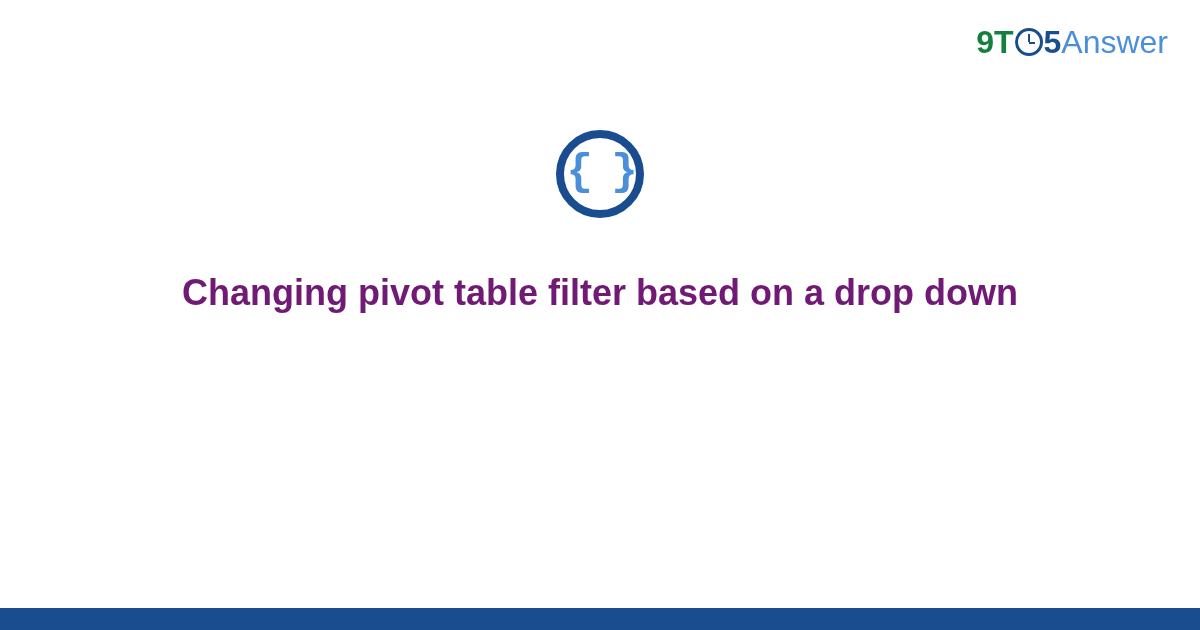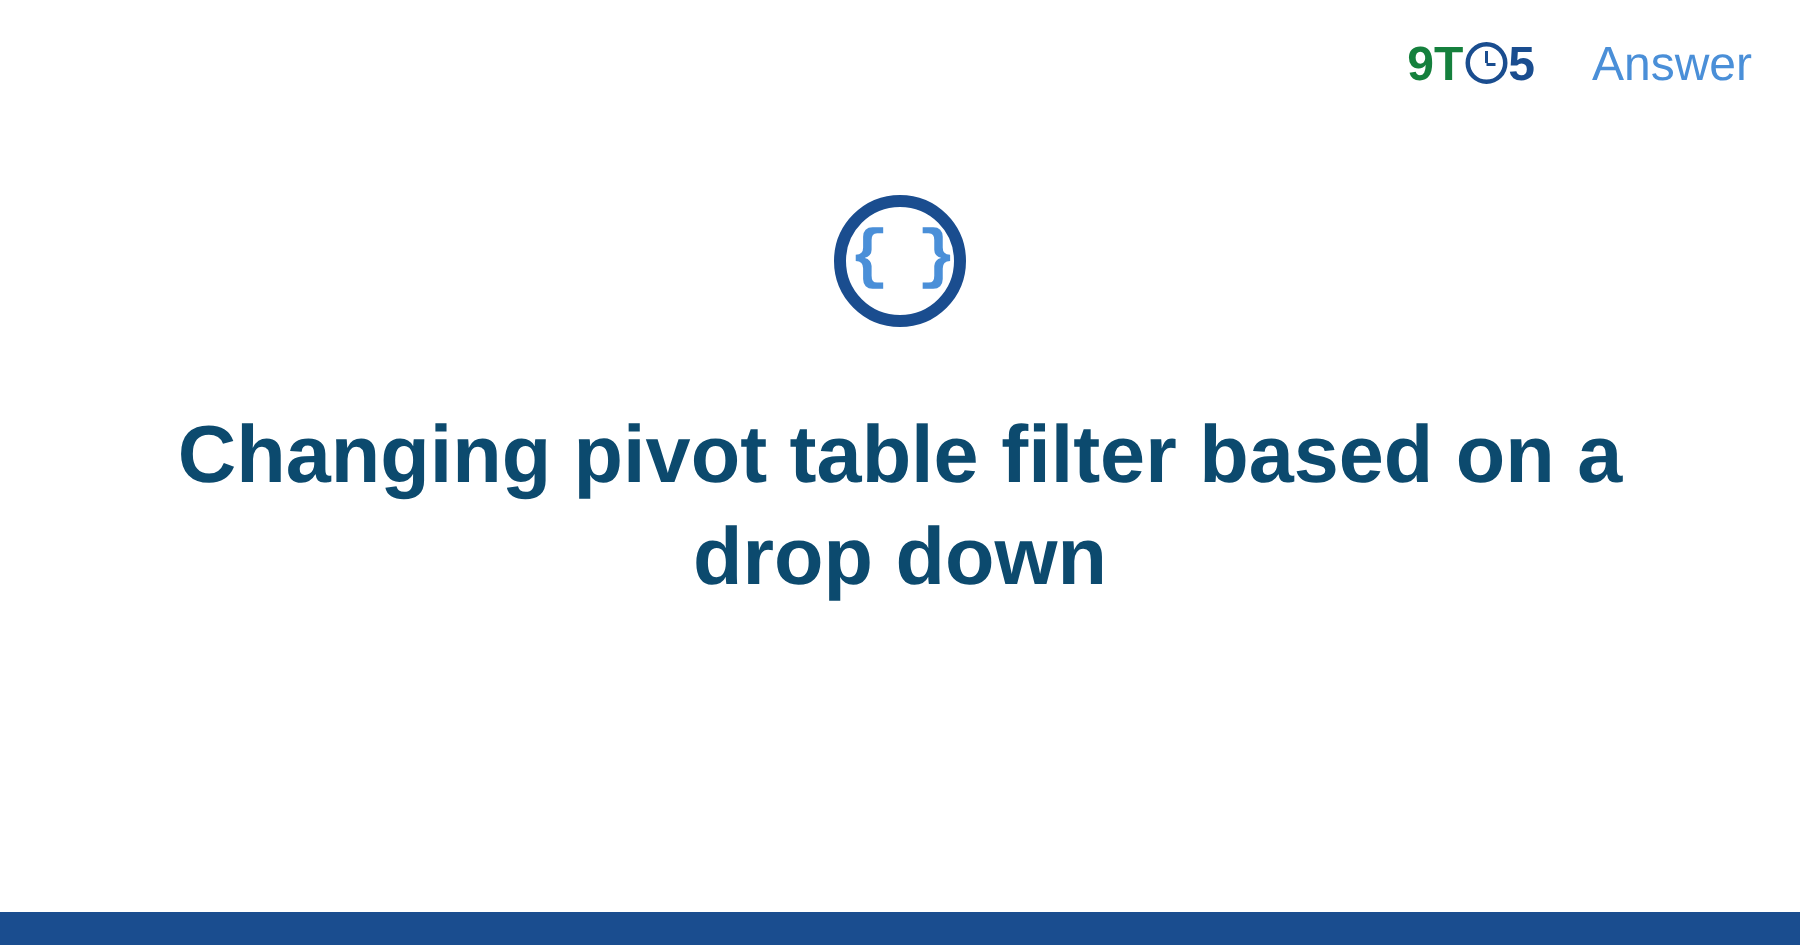--- a/index.html
+++ b/index.html
@@ -57,21 +57,20 @@
       background: #1a4d8f;
       top: 11px;
       left: 50%;
     }
     .logo-5 {
       color: #1a4d8f;
     }
     .logo-answer {
       color: #4a8fd8;
       font-weight: 500;
-      margin-left: 38px;
     }
     .center-icon {
       position: absolute;
       top: 130px;
       left: 50%;
       transform: translateX(-50%);
       width: 88px;
       height: 88px;
       display: flex;
       align-items: center;
@@ -96,23 +95,23 @@
       position: relative;
       top: -2px;
     }
     .title {
       position: absolute;
       top: 270px;
       left: 50%;
       transform: translateX(-50%);
       width: 1000px;
       text-align: center;
-      font-size: 54px;
+      font-size: 36px;
       font-weight: 700;
-      color: #0c4a6e;
+      color: #701a75;
       line-height: 1.25;
     }
     .bottom-bar {
       position: absolute;
       bottom: 0;
       left: 0;
       width: 100%;
       height: 22px;
       background: #1a4d8f;
     }

